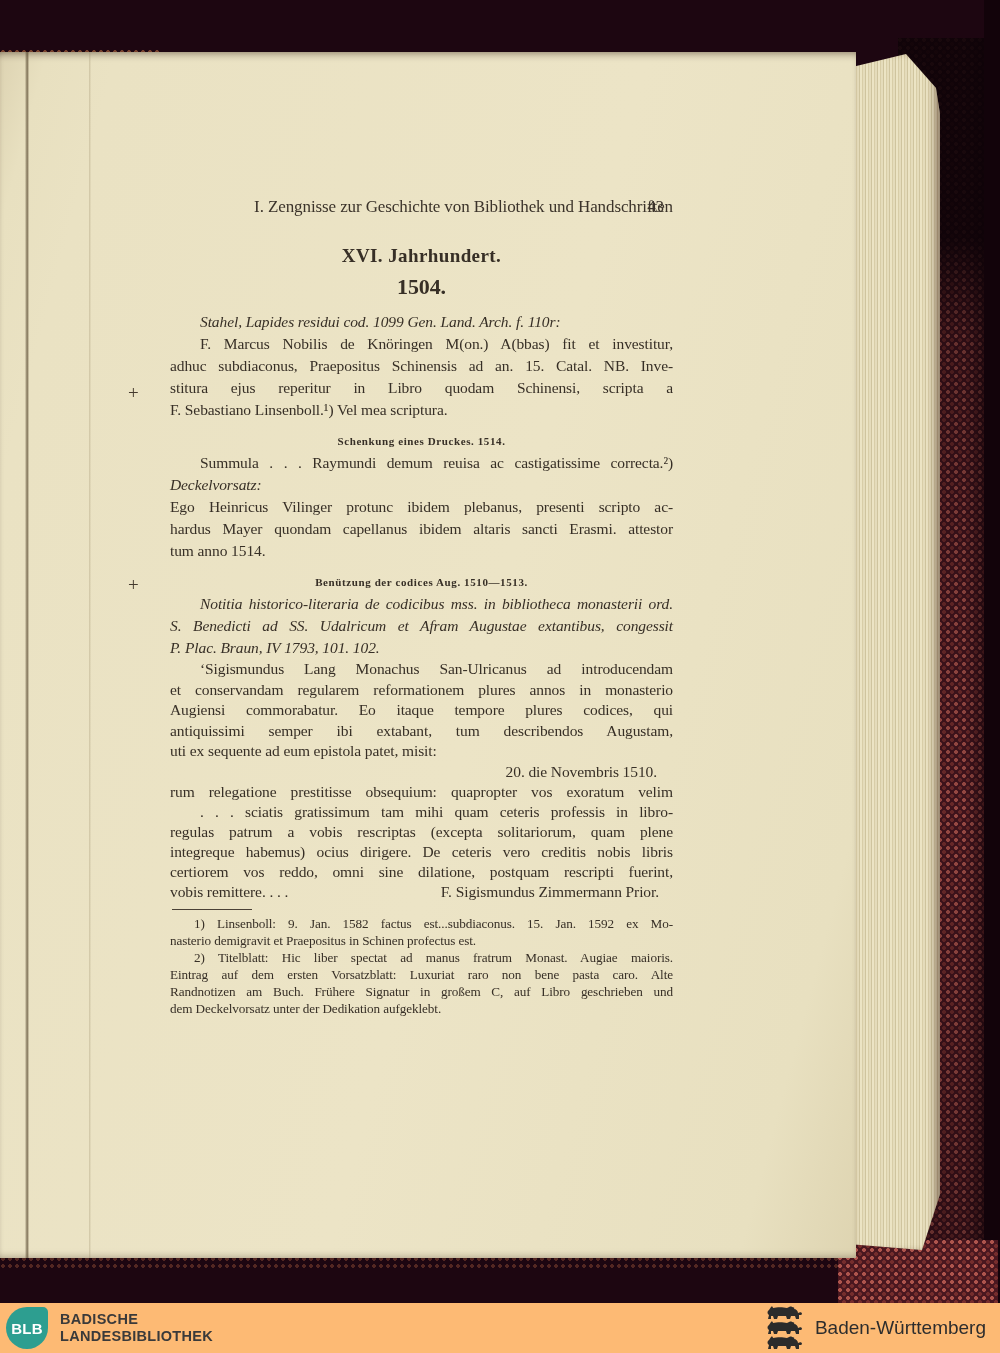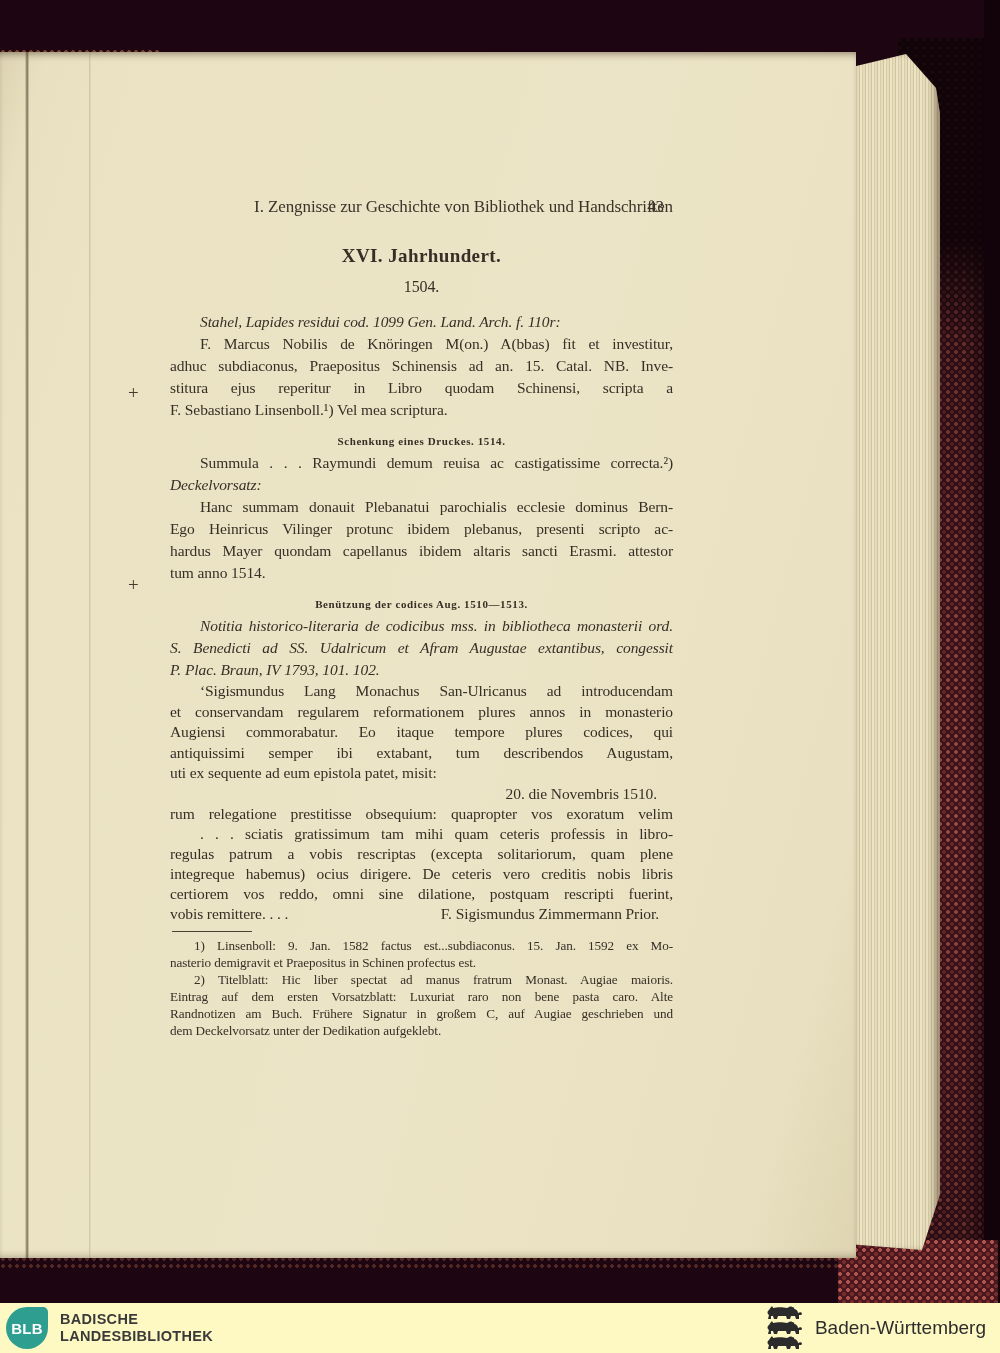--- a/index.html
+++ b/index.html
@@ -71,21 +71,21 @@
   .margin-mark.m1{top:330px;}
   .margin-mark.m2{top:522px;}
 
   
   .text-col{position:absolute;left:170px;top:144px;width:503px;
             font-size:15.5px;line-height:22px;letter-spacing:-0.1px;}
   .page-header{position:relative;height:20px;text-align:right;font-size:17px;color:#3b332a;}
   .page-header .pagenum{position:absolute;right:9px;top:0;}
 
   .t-h1{margin-top:27px;text-align:center;font-weight:bold;font-size:19px;line-height:26px;letter-spacing:.4px;}
-  .t-h2{margin-top:7px;text-align:center;font-weight:normal;font-size:16px;line-height:22px;}
+  .t-h2{margin-top:7px;text-align:center;font-weight:bold;font-size:22px;line-height:22px;}
   .t-sect{margin-top:9px;text-align:center;font-weight:bold;font-size:11px;line-height:22px;letter-spacing:.6px;}
 
   .blk{margin:0;}
   .s-italic{font-style:italic;}
   .ln{text-align:justify;text-align-last:justify;white-space:normal;}
   .ln.ind{text-indent:30px;}
   .ln.last{text-align-last:left;}
   .ln.al-right{text-align:right;text-align-last:right;padding-right:16px;}
   .ln.split{display:flex;justify-content:space-between;padding-right:14px;text-align:left;text-align-last:left;}
 
@@ -93,21 +93,21 @@
   [data-name="sigismundus-paragraph"] .ln{line-height:20.5px;}
   [data-name="date-line"] .ln{line-height:20px;}
   [data-name="letter-paragraph"] .ln{line-height:20px;}
 
   .fn-rule{margin:7px 0 5px 2px;width:80px;border-top:1.5px solid #4a4136;height:0;}
   .s-footnote{font-size:13.2px;line-height:17px;letter-spacing:-0.1px;}
   .s-footnote .ln.ind{text-indent:24px;}
 
   
   .footer{
-    position:absolute;left:0;top:1303px;width:1000px;height:50px;background:#fef9c3;
+    position:absolute;left:0;top:1303px;width:1000px;height:50px;background:#fdba74;
     display:flex;align-items:center;font-family:"Liberation Sans",sans-serif;
   }
   .blb-logo{
     margin-left:6px;width:42px;height:42px;background:#2d9e90;
     border-radius:21px 5px 21px 21px;
     display:flex;align-items:center;justify-content:center;
   }
   .blb-logo span{color:#ffffff;font-weight:bold;font-size:15px;letter-spacing:.3px;}
   .lib-name{margin-left:12px;color:#3a3a3a;font-weight:bold;font-size:14.5px;line-height:17px;letter-spacing:.3px;}
   .state-group{margin-left:auto;margin-right:14px;display:flex;align-items:center;}
@@ -150,21 +150,20 @@
             <div class="ln last" data-name="text-line">F. Sebastiano Linsenboll.¹)  Vel mea scriptura.</div>
           </div>
           <div class="t-sect" data-name="section-title-schenkung">Schenkung eines Druckes. 1514.</div>
           <div class="blk s-body" data-name="summula-line">
             <div class="ln ind" data-name="text-line">Summula . . . Raymundi demum reuisa ac castigatissime correcta.²)</div>
           </div>
           <div class="blk s-italic" data-name="deckelvorsatz-line">
             <div class="ln last" data-name="text-line">Deckelvorsatz:</div>
           </div>
           <div class="blk s-body" data-name="schenkung-paragraph">
-            <div class="ln ind" data-name="text-line">Hanc summam donauit Plebanatui parochialis ecclesie dominus Bern-</div>
             <div class="ln" data-name="text-line">Ego Heinricus Vilinger protunc ibidem plebanus, presenti scripto ac-</div>
             <div class="ln" data-name="text-line">hardus Mayer quondam capellanus ibidem altaris sancti Erasmi.  attestor</div>
             <div class="ln last" data-name="text-line">tum anno 1514.</div>
           </div>
           <div class="t-sect" data-name="section-title-benutzung">Benützung der codices Aug.  1510—1513.</div>
           <div class="blk s-italic" data-name="notitia-source">
             <div class="ln ind" data-name="text-line">Notitia historico-literaria de codicibus mss. in bibliotheca monasterii ord.</div>
             <div class="ln" data-name="text-line">S. Benedicti ad SS. Udalricum et Afram Augustae extantibus, congessit</div>
             <div class="ln last" data-name="text-line">P. Plac. Braun, IV 1793, 101. 102.</div>
           </div>
@@ -190,21 +189,21 @@
             </div>
           </div>
           <div class="fn-rule" data-name="footnote-rule"></div>
           <div class="blk s-footnote" data-name="footnote-1">
             <div class="ln ind" data-name="text-line">1) Linsenboll: 9. Jan. 1582 factus est...subdiaconus.  15. Jan. 1592 ex Mo-</div>
             <div class="ln last" data-name="text-line">nasterio demigravit et Praepositus in Schinen profectus est.</div>
           </div>
           <div class="blk s-footnote" data-name="footnote-2">
             <div class="ln ind" data-name="text-line">2) Titelblatt: Hic liber spectat ad manus fratrum Monast. Augiae maioris.</div>
             <div class="ln" data-name="text-line">Eintrag auf dem ersten Vorsatzblatt: Luxuriat raro non bene pasta caro.  Alte</div>
-            <div class="ln" data-name="text-line">Randnotizen am Buch.  Frühere Signatur in großem C, auf Augiae geschrieben und</div>
+            <div class="ln" data-name="text-line">Randnotizen am Buch.  Frühere Signatur in großem C, auf Libro geschrieben und</div>
             <div class="ln last" data-name="text-line">dem Deckelvorsatz unter der Dedikation aufgeklebt.</div>
           </div>
         </div>
     </div>
   </div>
 
   <div class="footer" data-name="viewer-footer-bar">
     <div class="blb-logo" data-name="blb-logo">
       <span data-name="blb-logo-text">BLB</span>
     </div>

